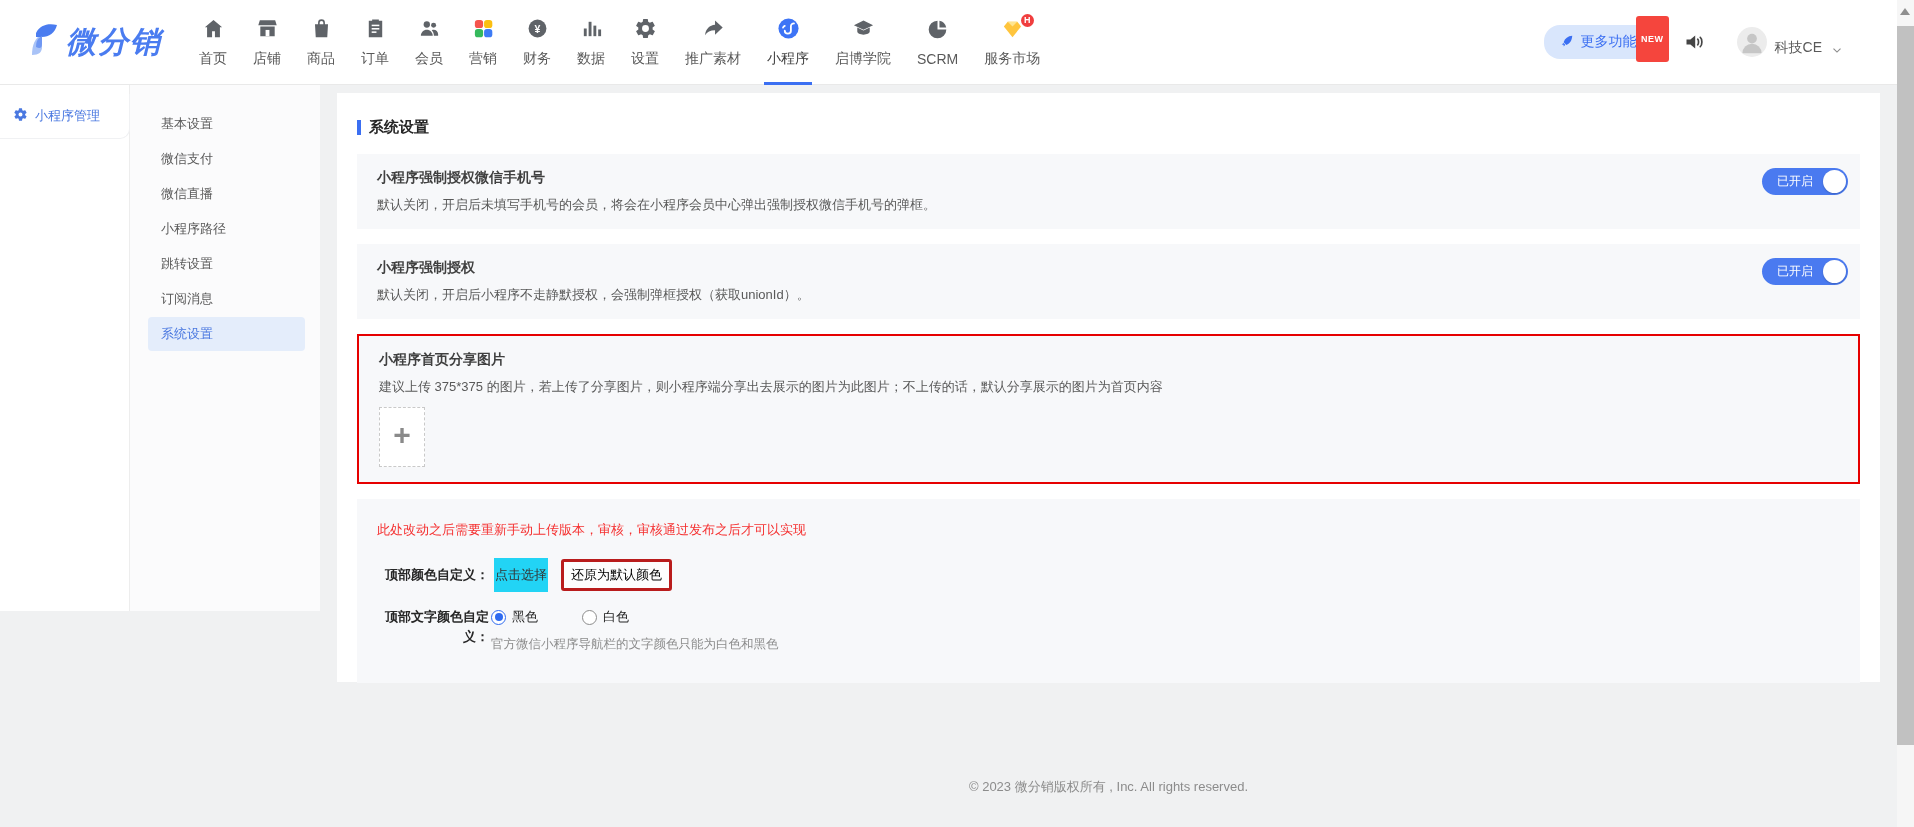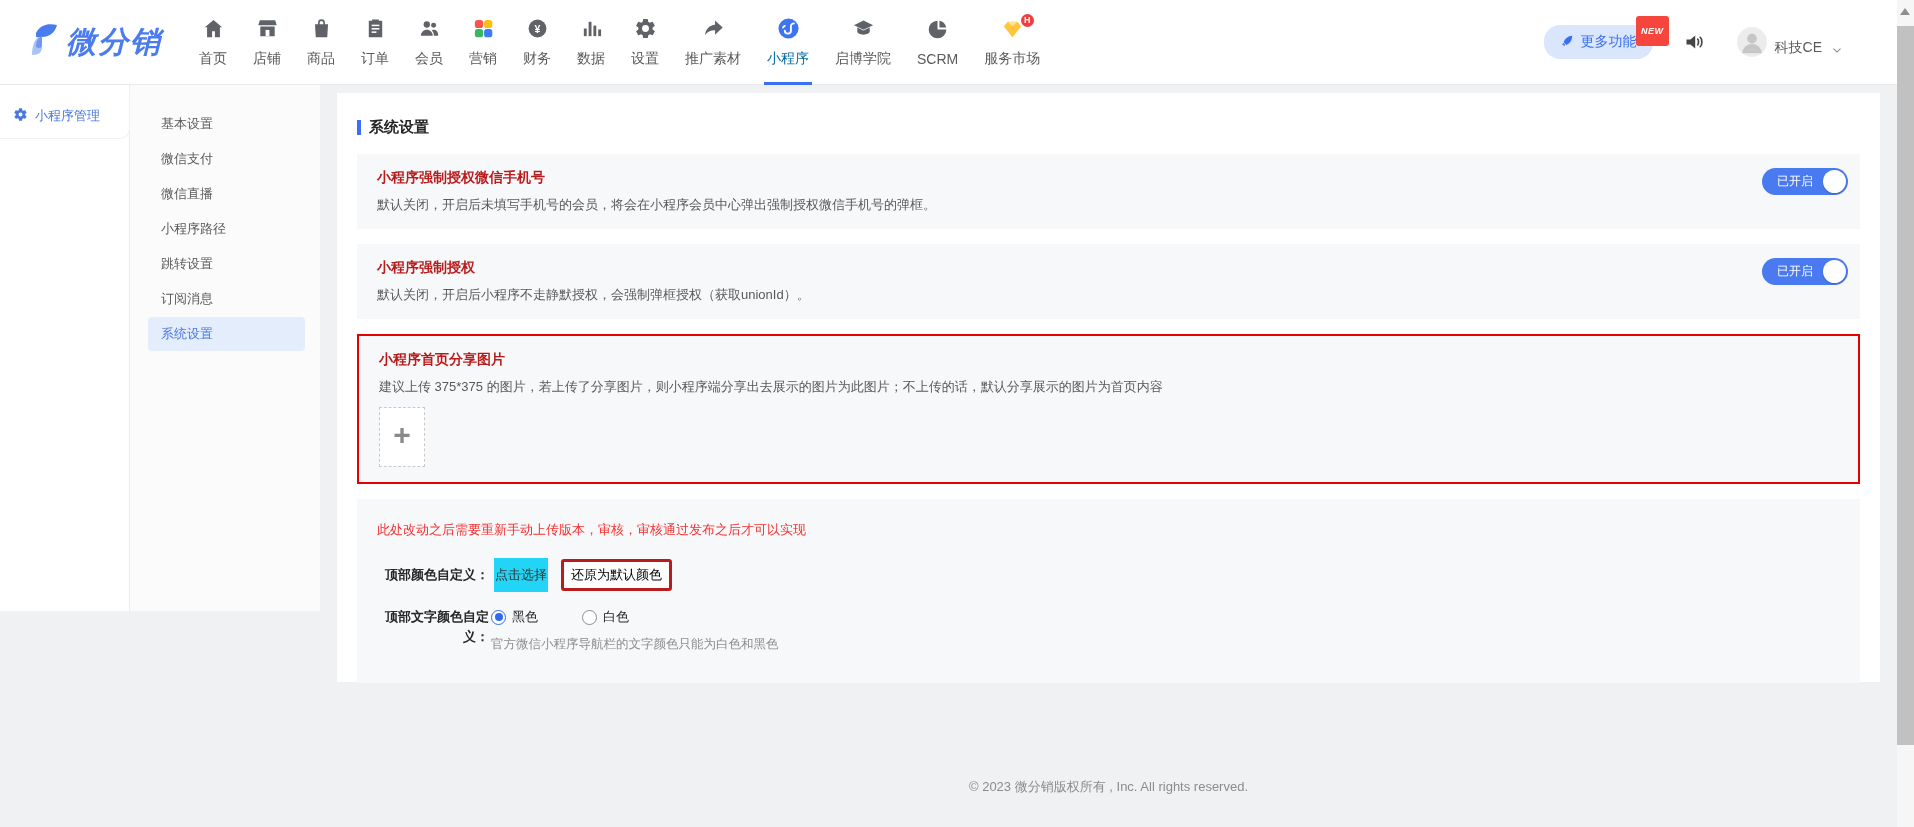--- a/index.html
+++ b/index.html
@@ -13,33 +13,33 @@
   
   .topnav { height:85px; background:#fff; border-bottom:1px solid #e9e9e9;
             display:flex; align-items:center; padding:0 40px 0 26px; }
   .logo { display:flex; align-items:center; gap:6px; margin-right:24px; cursor:pointer; }
   .logo-text { font-size:30px; font-weight:bold; font-style:italic; color:#4a7cf0; letter-spacing:2px; }
   .nav-items { display:flex; align-items:stretch; }
   .nav-item { position:relative; display:flex; flex-direction:column; align-items:center;
               justify-content:center; gap:7px; padding:0 13px; height:85px;
               font-size:14px; color:#595959; cursor:pointer; white-space:nowrap; }
   .nav-item svg { width:23px; height:23px; fill:#5f6368; }
-  .nav-item.active { color:#0369a1; }
+  .nav-item.active { color:#404040; }
   .nav-item.active::after { content:""; position:absolute; left:10px; right:10px; bottom:0;
                             height:3px; background:#3b6ff2; }
   .icon-badge { position:absolute; top:14px; margin-left:30px; background:#f03e3e; color:#fff;
                 font-size:9px; font-weight:bold; width:13px; height:13px; border-radius:50%;
                 display:flex; align-items:center; justify-content:center; }
   .nav-right { margin-left:auto; display:flex; align-items:center; gap:30px; padding-right:30px; }
   .more-pill { position:relative; display:flex; align-items:center; gap:7px;
                background:#d9e6fc; color:#3b6ff2; font-size:14px;
                border-radius:16px; padding:8px 16px; cursor:pointer; }
   .more-pill svg { width:14px; height:14px; fill:#3b6ff2; }
   .new-badge { position:absolute; top:-9px; right:-16px; background:#f5453d; color:#fff;
-               font-size:9px; font-weight:bold; padding:10px 5px; border-radius:3px; letter-spacing:.5px;font-style:italic; }
+               font-size:9px; font-weight:bold; padding:18px 5px; border-radius:3px; letter-spacing:.5px; }
   .speaker svg { width:24px; height:24px; fill:#454545; display:block; }
   .user-chip { display:flex; align-items:flex-end; gap:8px; cursor:pointer; }
   .avatar { width:30px; height:30px; border-radius:50%; background:#ececec; overflow:hidden; position:relative; }
   .avatar svg { width:30px; height:30px; fill:#c6c6c6; display:block; }
   .user-name { font-size:14px; color:#595959; }
   .chev svg { width:14px; height:14px; stroke:#8c8c8c; fill:none; stroke-width:2; display:block; }
 
   
   .layout { display:flex; height:526px; }
   .side1 { width:130px; background:#fff; border-right:1px solid #ededed; padding-top:9px; }
@@ -54,21 +54,21 @@
   .menu-item.active { background:#e4edfb; color:#4a78e0; }
 
   
   .main { flex:1; padding:8px 34px 0 17px; display:flex; flex-direction:column; }
   .panel { background:#fff; min-height:589px; padding:14px 20px 26px; }
   .section-head { display:flex; align-items:center; gap:8px; margin:11px 0 17px; }
   .section-bar { width:4px; height:15px; background:#3b6ff2; }
   .section-title { font-size:15px; font-weight:bold; color:#262626; }
   .card { position:relative; background:#f7f8fa; padding:15px 20px; margin-bottom:15px; }
   .card.highlight { border:2px solid #e60000; }
-  .card-title { font-size:14px; font-weight:bold; color:#b91c1c; margin-bottom:9px; }
+  .card-title { font-size:14px; font-weight:bold; color:#404040; margin-bottom:9px; }
   .card-desc { font-size:13px; color:#595959; }
   .toggle { position:absolute; top:14px; right:12px; width:86px; height:27px;
             background:#4a7af0; border-radius:14px; color:#fff; font-size:12px;
             display:flex; align-items:center; padding-left:15px; cursor:pointer; }
   .knob { position:absolute; right:2px; top:2px; width:23px; height:23px;
           background:#fff; border-radius:50%; box-shadow:0 1px 2px rgba(0,0,0,.2); }
   .upload-box { width:46px; height:60px; margin-top:11px; background:#fff;
                 border:1px dashed #c9c9c9; display:flex; align-items:center;
                 justify-content:center; cursor:pointer; }
   .plus { font-size:30px; font-weight:bold; color:#8a8a8a; line-height:1; margin-top:-4px; }

